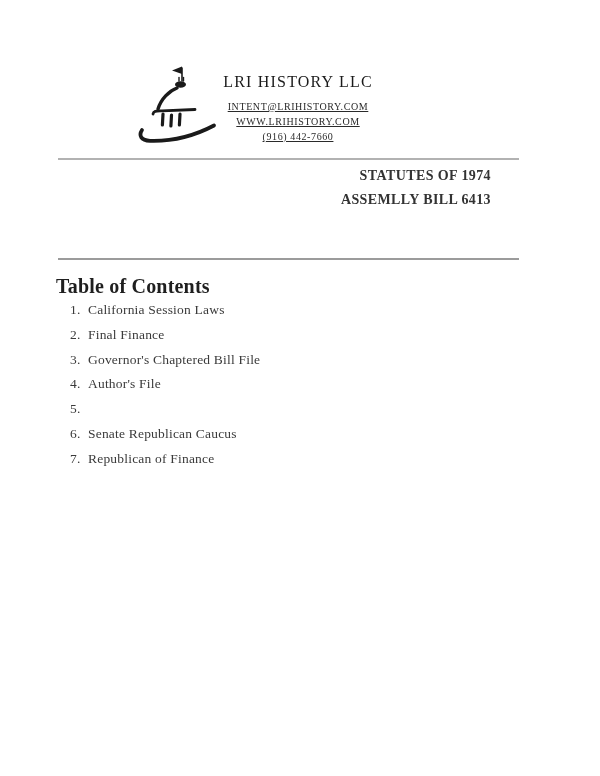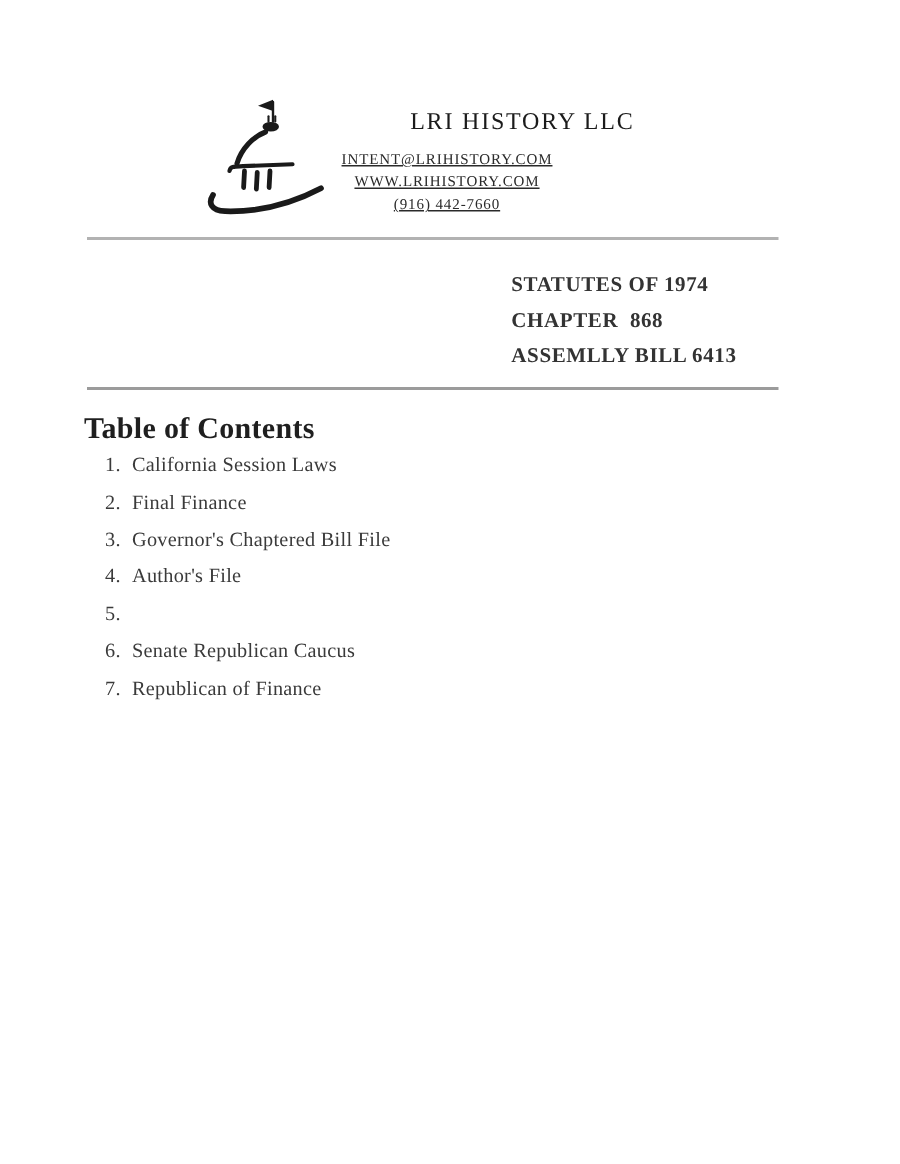--- a/index.html
+++ b/index.html
@@ -31,21 +31,20 @@
     top: 72px;
     width: 250px;
     text-align: center;
   }
   .company {
     font-size: 16px;
     line-height: 20px;
     letter-spacing: 1.2px;
     color: #1b1b1b;
     white-space: nowrap;
-    text-align: right;
   }
   .contact-line {
     font-size: 10px;
     line-height: 15px;
     letter-spacing: 0.6px;
     color: #2a2a2a;
     white-space: nowrap;
     text-decoration: underline;
   }
   .contact-line.first { margin-top: 7px; }
@@ -56,23 +55,23 @@
     left: 58px;
     width: 461px;
     height: 2px;
   }
   .rule-top { top: 158px; background: #b2b2b2; }
   .rule-bottom { top: 258px; background: #9b9b9b; }
 
   
   .statutes {
     position: absolute;
-    top: 179px;
+    top: 164px;
     right: 109px;
-    text-align: left;
+    text-align: right;
     font-weight: bold;
     font-size: 14px;
     line-height: 23.7px;
     letter-spacing: 0.4px;
     color: #333333;
   }
   .statutes div { white-space: pre; }
 
   
   .toc-title {
@@ -140,21 +139,20 @@
     <div class="company">LRI HISTORY LLC</div>
     <div class="contact-line first">INTENT@LRIHISTORY.COM</div>
     <div class="contact-line">WWW.LRIHISTORY.COM</div>
     <div class="contact-line">(916) 442-7660</div>
   </div>
 
   <div class="rule rule-top"></div>
 
   <div class="statutes">
     <div>STATUTES OF 1974</div>
-    <div>CHAPTER&nbsp; 868</div>
     <div>ASSEMLLY BILL 6413</div>
   </div>
 
   <div class="rule rule-bottom"></div>
 
   <h2 class="toc-title">Table of Contents</h2>
 
   <div class="toc-list">
     <div class="toc-row">
       <span class="toc-num">1.</span>

